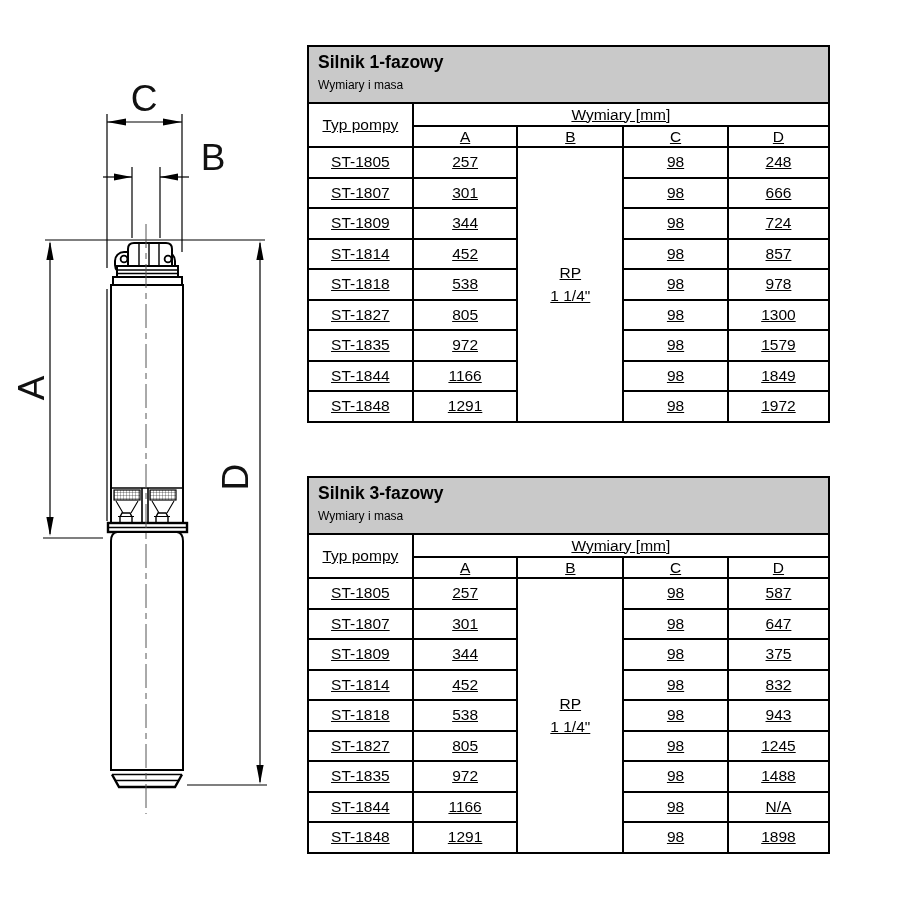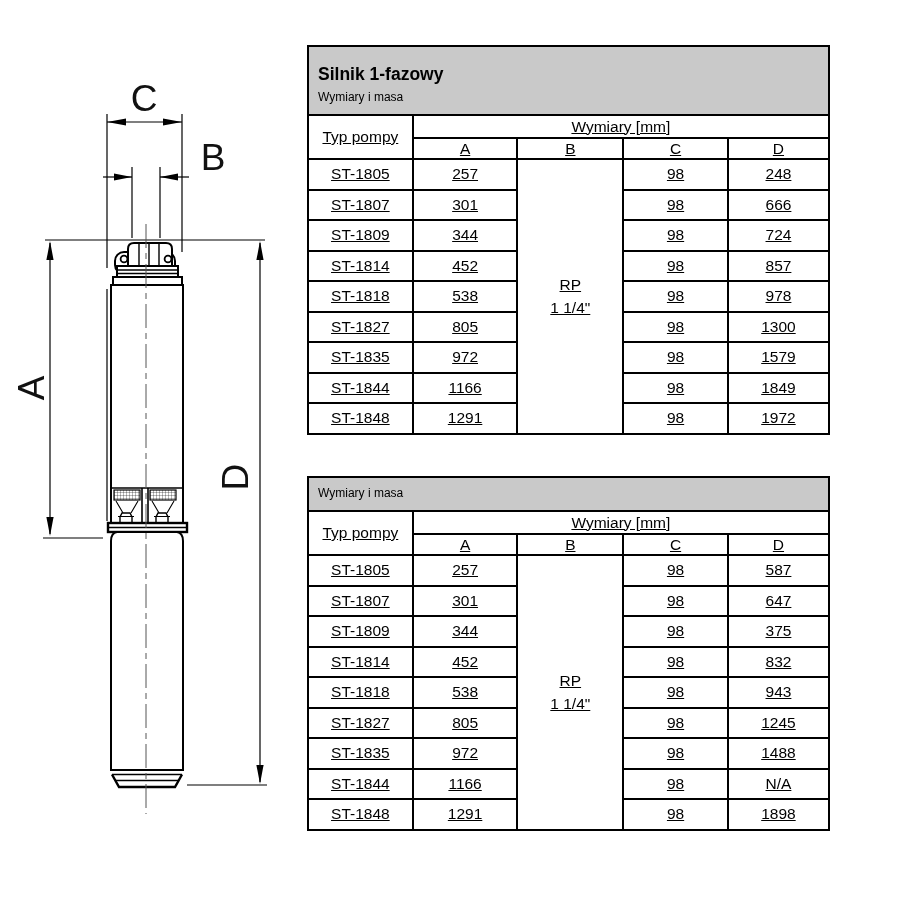--- a/index.html
+++ b/index.html
@@ -8,21 +8,21 @@
   .page{position:relative;width:900px;height:900px;background:#fff;}
 
   
   .drawing{position:absolute;left:0;top:0;width:300px;height:900px;}
   .dimlabel{font-family:"Liberation Sans",sans-serif;font-size:37px;fill:#111;}
 
   
   .tblock{position:absolute;width:523px;}
   .thead-gray{background:#c9c9c9;border:2.5px solid #000;border-bottom:none;
               padding:4px 9px 6px 9px;}
-  .ttitle{font-size:17.5px;font-weight:bold;line-height:23px;margin-top:12px;}
+  .ttitle{font-size:17.5px;font-weight:bold;line-height:23px;}
   .tsub{font-size:12px;line-height:22px;}
   table.spec{width:100%;border-collapse:collapse;table-layout:fixed;
              border:2.5px solid #000;text-decoration:underline;}
   table.spec th,table.spec td{border:2px solid #000;text-align:center;
              padding:0;font-weight:normal;font-size:15.5px;color:#000;}
   table.spec th.wym{height:21px;}
   table.spec thead tr:nth-child(2) th{height:19px;}
   table.spec td{height:28.5px;}
   td.bcell div{line-height:23px;}
 </style>
@@ -187,20 +187,21 @@
             <td>1291</td>
             <td>98</td>
             <td>1972</td>
           </tr>
       </tbody>
     </table>
   </div>
 
   <div class="tblock" style="left:307px;top:476px;">
     <div class="thead-gray">
+      <div class="ttitle">Silnik 3-fazowy</div>
       <div class="tsub">Wymiary i masa</div>
     </div>
     <table class="spec">
       <colgroup>
           <col style="width:20.1%">
           <col style="width:20.1%">
           <col style="width:20.3%">
           <col style="width:20.1%">
           <col>
         </colgroup>

